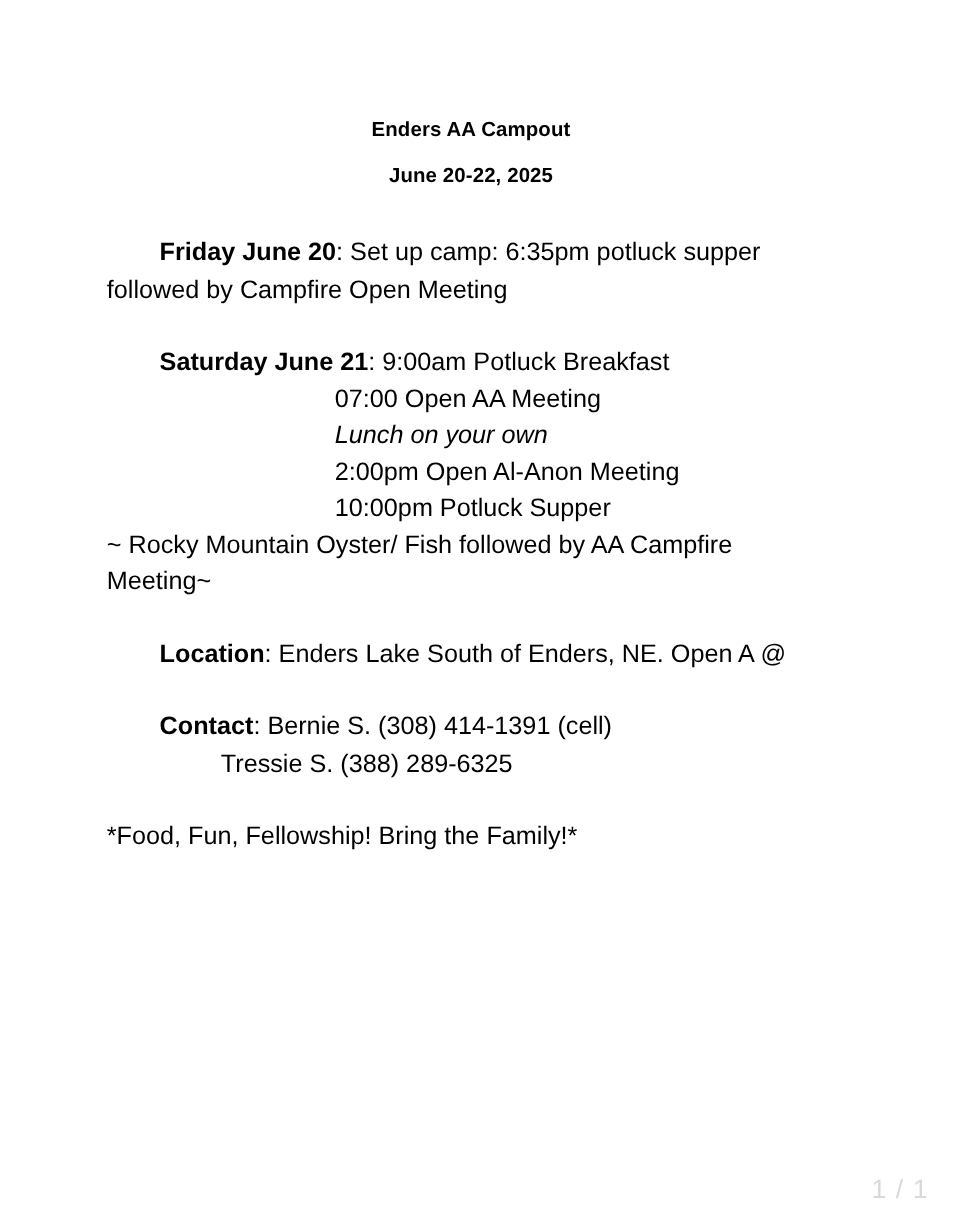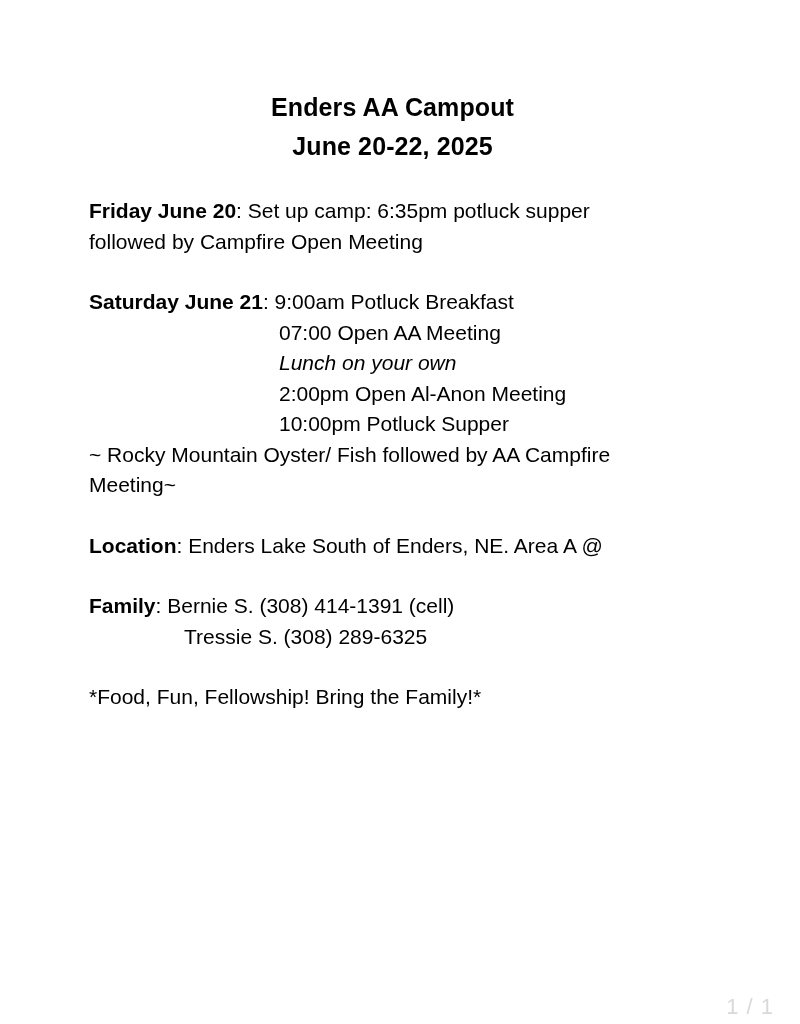--- a/index.html
+++ b/index.html
@@ -22,21 +22,21 @@
     inset: 0;
     background: #ffffff;
   }
 
   .doc-title {
     position: absolute;
     left: 0;
     right: 15px;
     top: 88px;
     text-align: center;
-    font-size: 25px;
+    font-size: 17px;
     font-weight: bold;
     line-height: 39px;
     letter-spacing: 0.1px;
   }
   .doc-title .title-line {
     display: block;
     white-space: pre;
   }
 
   .body-block {
@@ -51,20 +51,21 @@
   .section {
     margin: 0 0 30px 0;
   }
 
   .line {
     white-space: pre-wrap;
   }
   .line b,
   .lbl {
     font-weight: bold;
+    margin-left: 44px;
   }
   .ital {
     font-style: italic;
   }
 
   
   .indent-deep {
     padding-left: 190px;
   }
   .indent-mid {
@@ -72,21 +73,21 @@
   }
 
   .tagline {
     font-size: 21px;
     line-height: 30.5px;
   }
 
   .page-indicator {
     position: absolute;
     right: 26px;
-    bottom: 4px;
+    bottom: 20px;
     font-size: 22px;
     color: #d9d9d9;
     letter-spacing: 1px;
     user-select: none;
   }
 </style>
 </head>
 <body>
 
 <div class="page">
@@ -108,26 +109,26 @@
       <div class="line indent-deep">07:00 Open AA Meeting</div>
       <div class="line indent-deep ital">Lunch on your own</div>
       <div class="line indent-deep">2:00pm Open Al-Anon Meeting</div>
       <div class="line indent-deep">10:00pm Potluck Supper</div>
       <div class="line">~ Rocky Mountain Oyster/ Fish followed by AA Campfire</div>
       <div class="line">Meeting~</div>
     </div>
 
 
     <div class="section">
-      <div class="line"><span class="lbl">Location</span><span>: Enders Lake South of Enders, NE. Area A @</span></div>
+      <div class="line"><span class="lbl">Location</span><span>: Enders Lake South of Enders, NE. Open A @</span></div>
     </div>
 
     <div class="section">
-      <div class="line"><span class="lbl">Family</span><span>: Bernie S. (308) 414-1391 (cell)</span></div>
-      <div class="line indent-mid">Tressie S. (308) 289-6325</div>
+      <div class="line"><span class="lbl">Contact</span><span>: Bernie S. (308) 414-1391 (cell)</span></div>
+      <div class="line indent-mid">Tressie S. (388) 289-6325</div>
     </div>
 
     <div class="tagline">*Food, Fun, Fellowship! Bring the Family!*</div>
 
   </div>
 
   <div class="page-indicator">1 / 1</div>
 
 </div>
 

